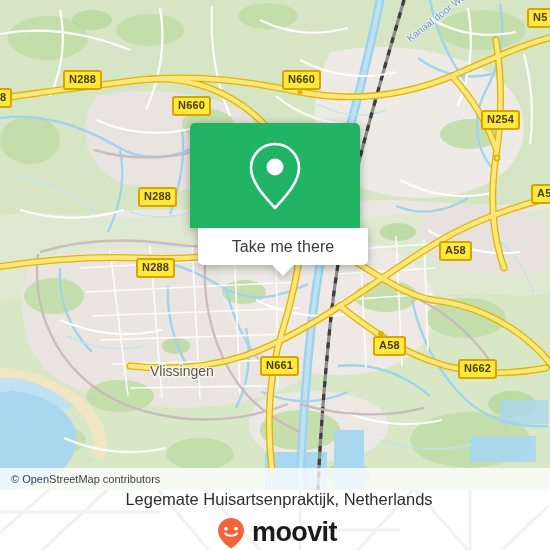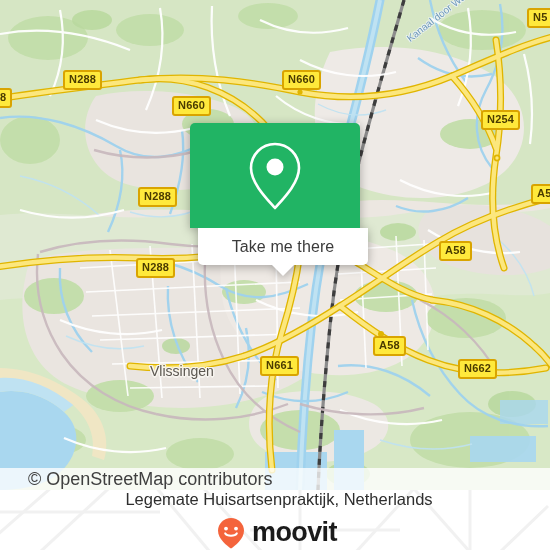--- a/index.html
+++ b/index.html
@@ -126,24 +126,24 @@
     position: absolute;
     left: 0;
     bottom: 0;
     width: 550px;
     height: 22px;
     background: rgba(255,255,255,0.78);
     display: flex;
     align-items: center;
   }
   .attribution-text {
-    padding-left: 28px;
+    padding-left: 11px;
     color: #3f3f3f;
     font-family: "Liberation Sans", sans-serif;
-    font-size: 18px;
+    font-size: 11px;
     white-space: nowrap;
   }
 
   
   .footer {
     position: absolute;
     left: 0; top: 490px;
     width: 550px;
     height: 60px;
     background: #ffffff;

